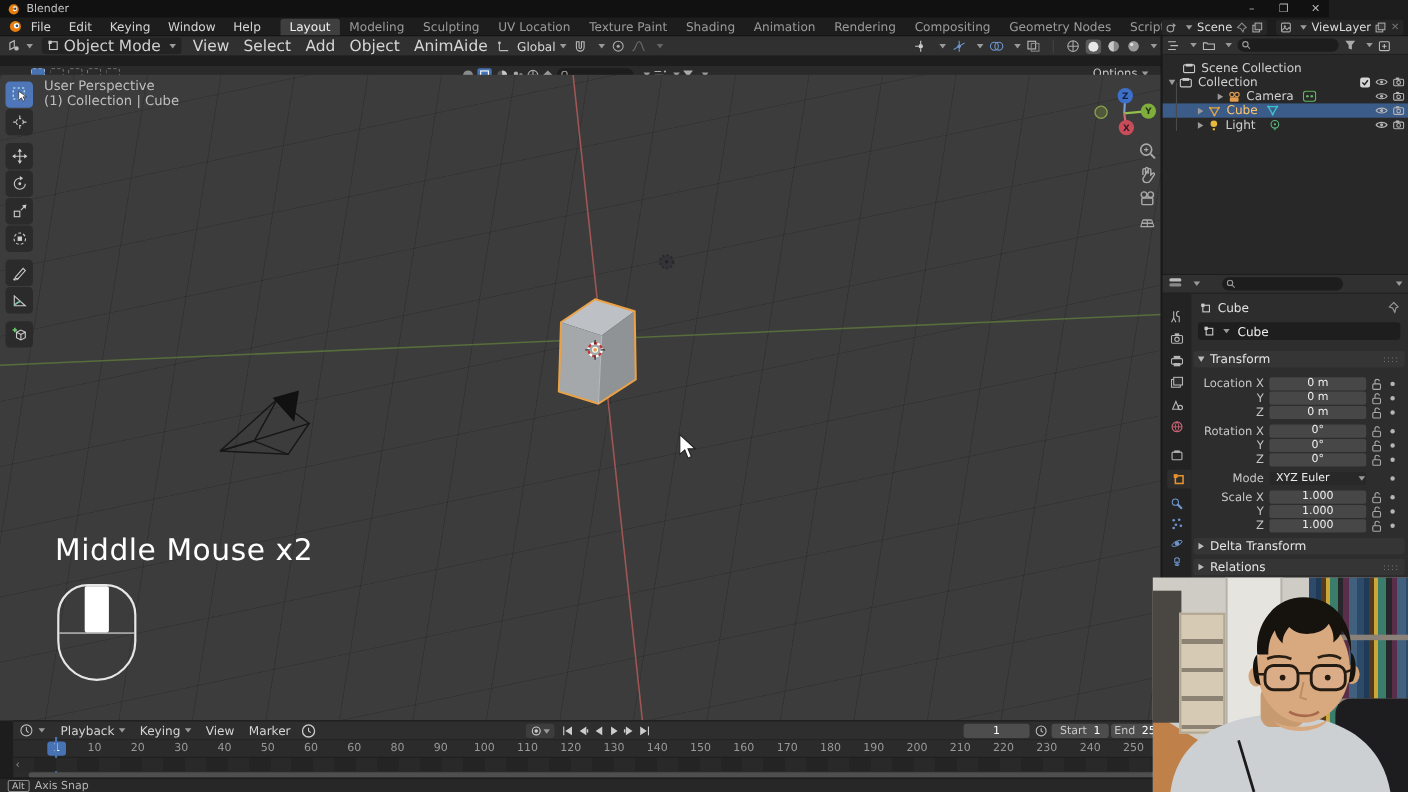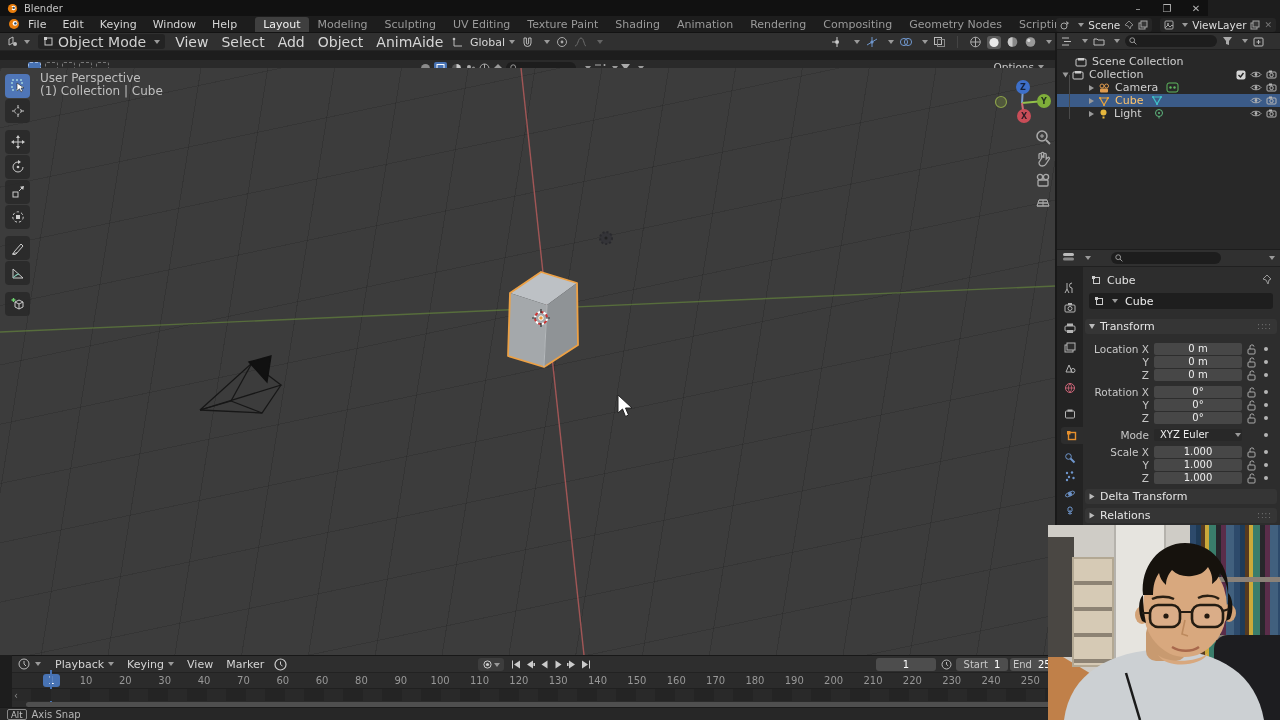--- a/index.html
+++ b/index.html
@@ -193,21 +193,21 @@
       <span>File</span>
       <span>Edit</span>
       <span>Keying</span>
       <span>Window</span>
       <span>Help</span>
     </div>
   <div id="workspace-tabs">
       <span class="tab active">Layout</span>
       <span class="tab">Modeling</span>
       <span class="tab">Sculpting</span>
-      <span class="tab">UV Editing</span>
+      <span class="tab">UV Location</span>
       <span class="tab">Texture Paint</span>
       <span class="tab">Shading</span>
       <span class="tab">Animation</span>
       <span class="tab">Rendering</span>
       <span class="tab">Compositing</span>
       <span class="tab">Geometry Nodes</span>
       <span class="tab">Scripting</span>
       <span class="tab">+</span>
     </div>
 </div>
@@ -517,20 +517,27 @@
   <svg class="navic" style="top:103px" viewBox="0 0 18 18">
     <circle cx="6" cy="6" r="2.6" fill="none" stroke="#c5c5c5" stroke-width="1.3"></circle>
     <circle cx="12" cy="6" r="2.6" fill="none" stroke="#c5c5c5" stroke-width="1.3"></circle>
     <rect x="4" y="9" width="10" height="6" rx="1" fill="none" stroke="#c5c5c5" stroke-width="1.3"></rect>
     </svg>
   <svg class="navic" style="top:124px" viewBox="0 0 18 18">
     <path d="M3 14h12M4 11h10M5 8h8" stroke="#c5c5c5" stroke-width="1.3"></path>
     <path d="M5 8L3 14M9 8v6M13 8l2 6" stroke="#c5c5c5"></path>
     </svg>
 
+  <div id="mm-overlay">
+    <div id="mm-text">Middle Mouse x2</div>
+    <div id="mouse-ico">
+      <div id="mouse-mmb"></div>
+      <div id="mouse-mid-line"></div>
+    </div>
+  </div>
 </div>
 
 <div id="rightcol-divider" class="abs"></div>
 
 <div id="outliner" class="abs">
   <div id="ol-header">
     <svg width="12" height="11" viewBox="0 0 12 11">
       <path d="M1 2h7M3 5.5h7M1 9h7" stroke="#bbb"></path>
       </svg>
     <i class="chev"></i>
@@ -579,21 +586,21 @@
           <circle cx="6" cy="4.5" r="1.4" fill="#b5b5b5"></circle>
         </svg>
       <svg width="11" height="9" viewBox="0 0 11 9">
         <rect x="1" y="2" width="9" height="6" rx="1" fill="none" stroke="#b5b5b5"></rect>
           <circle cx="5.5" cy="5" r="1.7" fill="none" stroke="#b5b5b5"></circle>
           <rect x="3" y="0.5" width="3" height="2" fill="#b5b5b5"></rect>
         </svg>
     </span>
   </div>
 
-  <div class="olrow" style="top:48px;padding-left:32px">
+  <div class="olrow" style="top:48px;padding-left:50px">
     <span class="tri"></span>
     <svg width="12" height="10" viewBox="0 0 12 10" style="margin-right:5px">
       <circle cx="4" cy="3" r="2" fill="none" stroke="#e09b4d"></circle>
         <circle cx="8.5" cy="3" r="2" fill="none" stroke="#e09b4d"></circle>
       <rect x="2" y="5.5" width="8" height="4" rx="1" fill="#e09b4d"></rect>
       </svg>
     <span>Camera</span>
     <svg width="13" height="11" viewBox="0 0 13 11" style="margin-left:8px">
       <rect x="1" y="1" width="11" height="9" rx="2" fill="none" stroke="#5fb85f"></rect>
         <circle cx="4.5" cy="5.5" r="1.2" fill="#5fb85f"></circle>
@@ -980,21 +987,21 @@
       <span>250</span>
     </div>
   </div>
 
   <div id="ruler">
     <div id="playhead">1</div>
   <span class="tick" style="left: 74px;">10</span>
       <span class="tick" style="left: 113.35px;">20</span>
       <span class="tick" style="left: 152.7px;">30</span>
       <span class="tick" style="left: 192.05px;">40</span>
-      <span class="tick" style="left: 231.4px;">70</span>
+      <span class="tick" style="left: 231.4px;">50</span>
       <span class="tick" style="left: 270.75px;">60</span>
       <span class="tick" style="left: 310.1px;">60</span>
       <span class="tick" style="left: 349.45px;">80</span>
       <span class="tick" style="left: 388.8px;">90</span>
       <span class="tick" style="left: 428.15px;">100</span>
       <span class="tick" style="left: 467.5px;">110</span>
       <span class="tick" style="left: 506.85px;">120</span>
       <span class="tick" style="left: 546.2px;">130</span>
       <span class="tick" style="left: 585.55px;">140</span>
       <span class="tick" style="left: 624.9px;">150</span>

